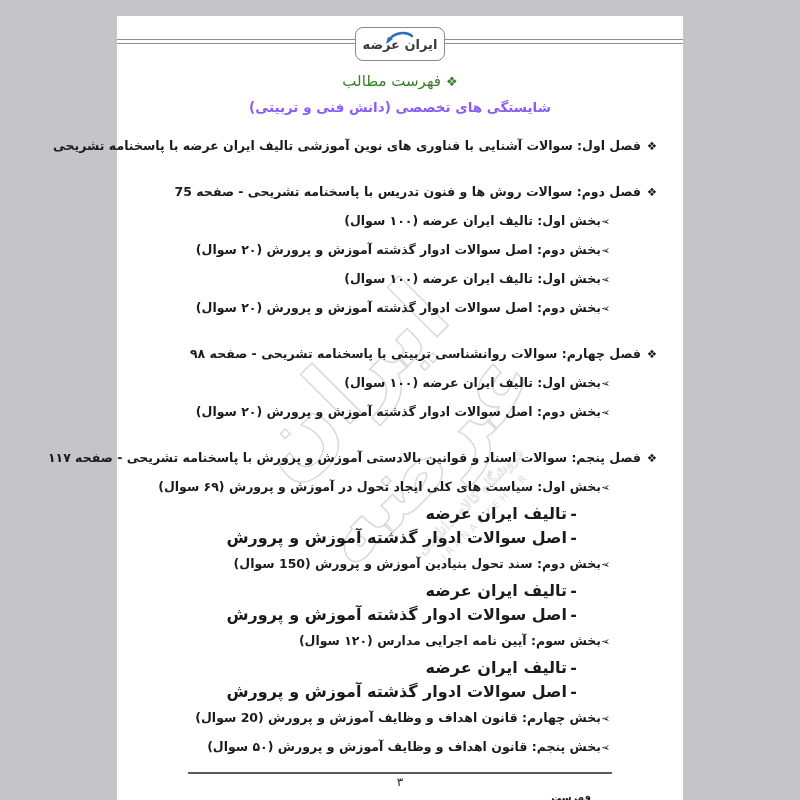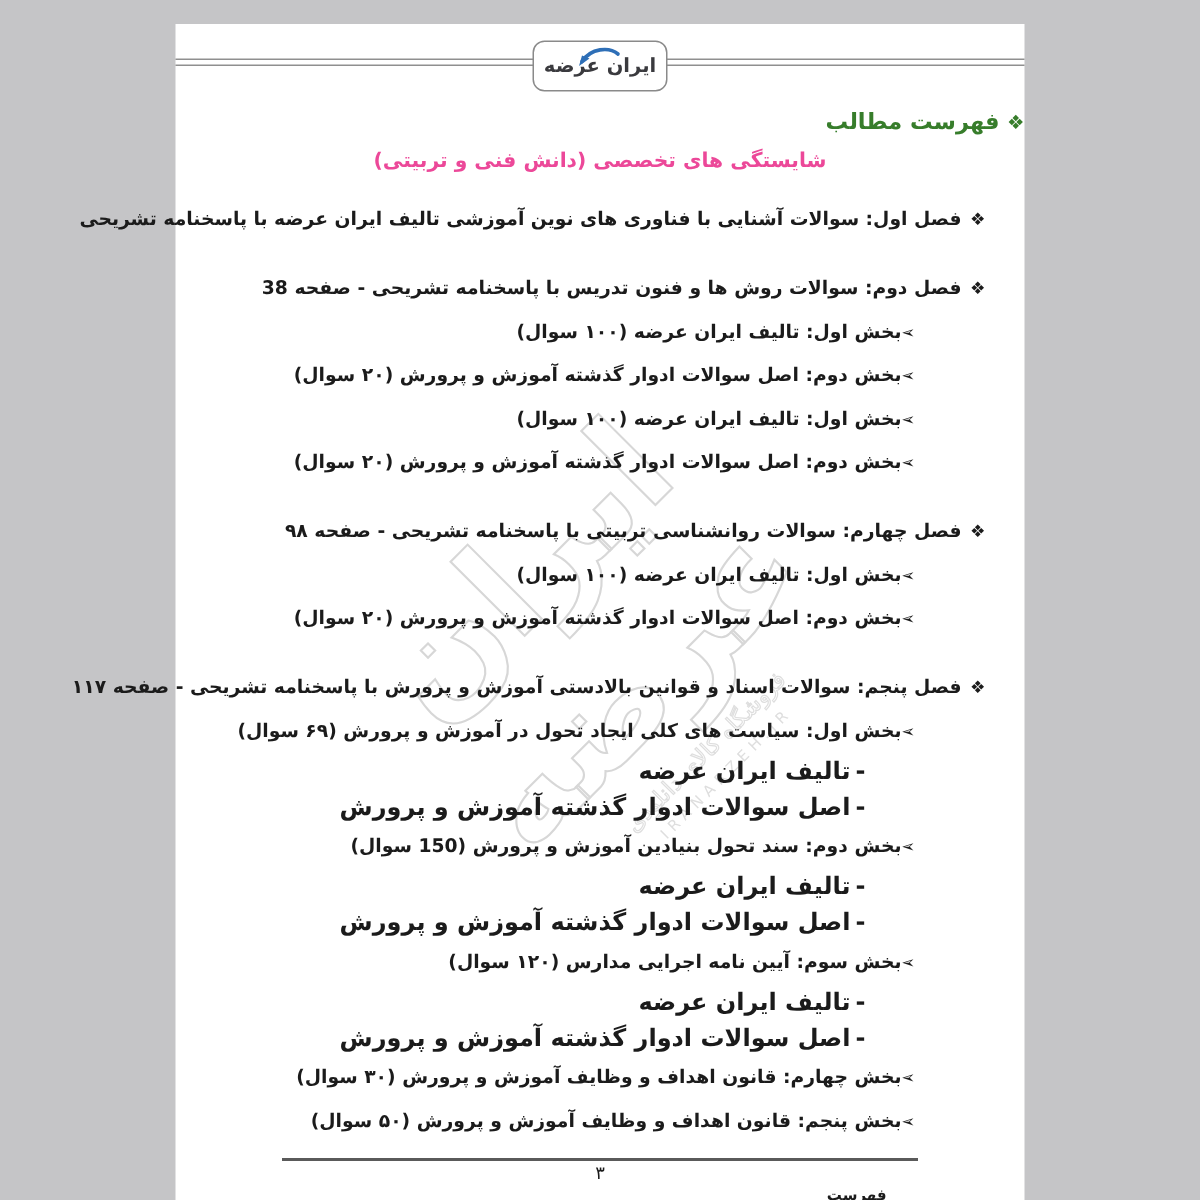--- a/index.html
+++ b/index.html
@@ -25,27 +25,27 @@
     position:absolute;left:50%;top:11px;transform:translateX(-50%);
     width:88px;height:32px;background:#fff;
     border:1.6px solid #8a8a8a;border-radius:8px;
     display:flex;align-items:center;justify-content:center;
     z-index:2;
   }
   .logo-text{font-weight:bold;font-size:13px;color:#3a3a3e;letter-spacing:-0.5px;}
   .logo-arrow{position:absolute;top:3px;left:30px;}
   
   .doc-title{
-    margin-top:8px;text-align:right;
-    font-size:15px;font-weight:bold;
+    margin-top:8px;text-align:center;
+    font-size:15px;font-weight:normal;
   }
   .title-icon{font-size:13px;margin-left:5px;}
   .doc-subtitle{
     margin-top:9px;text-align:center;
-    font-size:13.5px;font-weight:bold;color:#ec4899;
+    font-size:13.5px;font-weight:bold;color:#8b5cf6;
   }
   
   .toc{position:relative;z-index:1;margin-top:9px;padding:0 26px 0 22px;}
   .row{white-space:nowrap;}
   .row .bullet{display:inline-block;width:16px;text-align:right;}
   .row.chapter{font-size:12.5px;font-weight:bold;line-height:30px;margin-top:16px;}
   .row.chapter .bullet{font-size:11.5px;}
   .row.section{font-size:12.5px;font-weight:bold;line-height:28px;padding-right:40px;}
   .row.section .bullet{transform:scaleX(-1);font-size:11px;}
   .row.dash{font-size:16px;font-weight:bold;line-height:24px;padding-right:80px;}
@@ -100,39 +100,39 @@
     </div>
 
     <div class="doc-title" style="color: rgb(55, 125, 43);">
       <span class="title-icon">❖</span><span>فهرست مطالب</span>
     </div>
 
     <div class="doc-subtitle">شایستگی های تخصصی (دانش فنی و تربیتی)</div>
 
     <div class="toc" id="toc">
         <div class="row chapter"><span class="bullet">❖</span><span class="txt">فصل اول: سوالات آشنایی با فناوری های نوین آموزشی تالیف ایران عرضه با پاسخنامه تشریحی</span></div>
-        <div class="row chapter"><span class="bullet">❖</span><span class="txt">فصل دوم: سوالات روش ها و فنون تدریس با پاسخنامه تشریحی - صفحه 38</span></div>
+        <div class="row chapter"><span class="bullet">❖</span><span class="txt">فصل دوم: سوالات روش ها و فنون تدریس با پاسخنامه تشریحی - صفحه 75</span></div>
         <div class="row section"><span class="bullet">➢</span><span class="txt">بخش اول: تالیف ایران عرضه (۱۰۰ سوال)</span></div>
         <div class="row section"><span class="bullet">➢</span><span class="txt">بخش دوم: اصل سوالات ادوار گذشته آموزش و پرورش (۲۰ سوال)</span></div>
         <div class="row section"><span class="bullet">➢</span><span class="txt">بخش اول: تالیف ایران عرضه (۱۰۰ سوال)</span></div>
         <div class="row section"><span class="bullet">➢</span><span class="txt">بخش دوم: اصل سوالات ادوار گذشته آموزش و پرورش (۲۰ سوال)</span></div>
         <div class="row chapter"><span class="bullet">❖</span><span class="txt">فصل چهارم: سوالات روانشناسی تربیتی با پاسخنامه تشریحی - صفحه ۹۸</span></div>
         <div class="row section"><span class="bullet">➢</span><span class="txt">بخش اول: تالیف ایران عرضه (۱۰۰ سوال)</span></div>
         <div class="row section"><span class="bullet">➢</span><span class="txt">بخش دوم: اصل سوالات ادوار گذشته آموزش و پرورش (۲۰ سوال)</span></div>
         <div class="row chapter"><span class="bullet">❖</span><span class="txt">فصل پنجم: سوالات اسناد و قوانین بالادستی آموزش و پرورش با پاسخنامه تشریحی - صفحه ۱۱۷</span></div>
         <div class="row section"><span class="bullet">➢</span><span class="txt">بخش اول: سیاست های کلی ایجاد تحول در آموزش و پرورش (۶۹ سوال)</span></div>
         <div class="row dash"><span class="bullet">-</span><span class="txt">تالیف ایران عرضه</span></div>
         <div class="row dash"><span class="bullet">-</span><span class="txt">اصل سوالات ادوار گذشته آموزش و پرورش</span></div>
         <div class="row section"><span class="bullet">➢</span><span class="txt">بخش دوم: سند تحول بنیادین آموزش و پرورش (150 سوال)</span></div>
         <div class="row dash"><span class="bullet">-</span><span class="txt">تالیف ایران عرضه</span></div>
         <div class="row dash"><span class="bullet">-</span><span class="txt">اصل سوالات ادوار گذشته آموزش و پرورش</span></div>
         <div class="row section"><span class="bullet">➢</span><span class="txt">بخش سوم: آیین نامه اجرایی مدارس (۱۲۰ سوال)</span></div>
         <div class="row dash"><span class="bullet">-</span><span class="txt">تالیف ایران عرضه</span></div>
         <div class="row dash"><span class="bullet">-</span><span class="txt">اصل سوالات ادوار گذشته آموزش و پرورش</span></div>
-        <div class="row section"><span class="bullet">➢</span><span class="txt">بخش چهارم: قانون اهداف و وظایف آموزش و پرورش (۳۰ سوال)</span></div>
+        <div class="row section"><span class="bullet">➢</span><span class="txt">بخش چهارم: قانون اهداف و وظایف آموزش و پرورش (20 سوال)</span></div>
         <div class="row section"><span class="bullet">➢</span><span class="txt">بخش پنجم: قانون اهداف و وظایف آموزش و پرورش (۵۰ سوال)</span></div>
       </div>
 
     <div class="watermark">
       <div class="wm-logo">ایران عرضه</div>
       <div class="wm-sub">فروشگاه کالای دانلودی</div>
       <div class="wm-side">IRANARZEH.IR</div>
     </div>
 
     <div class="footer">

